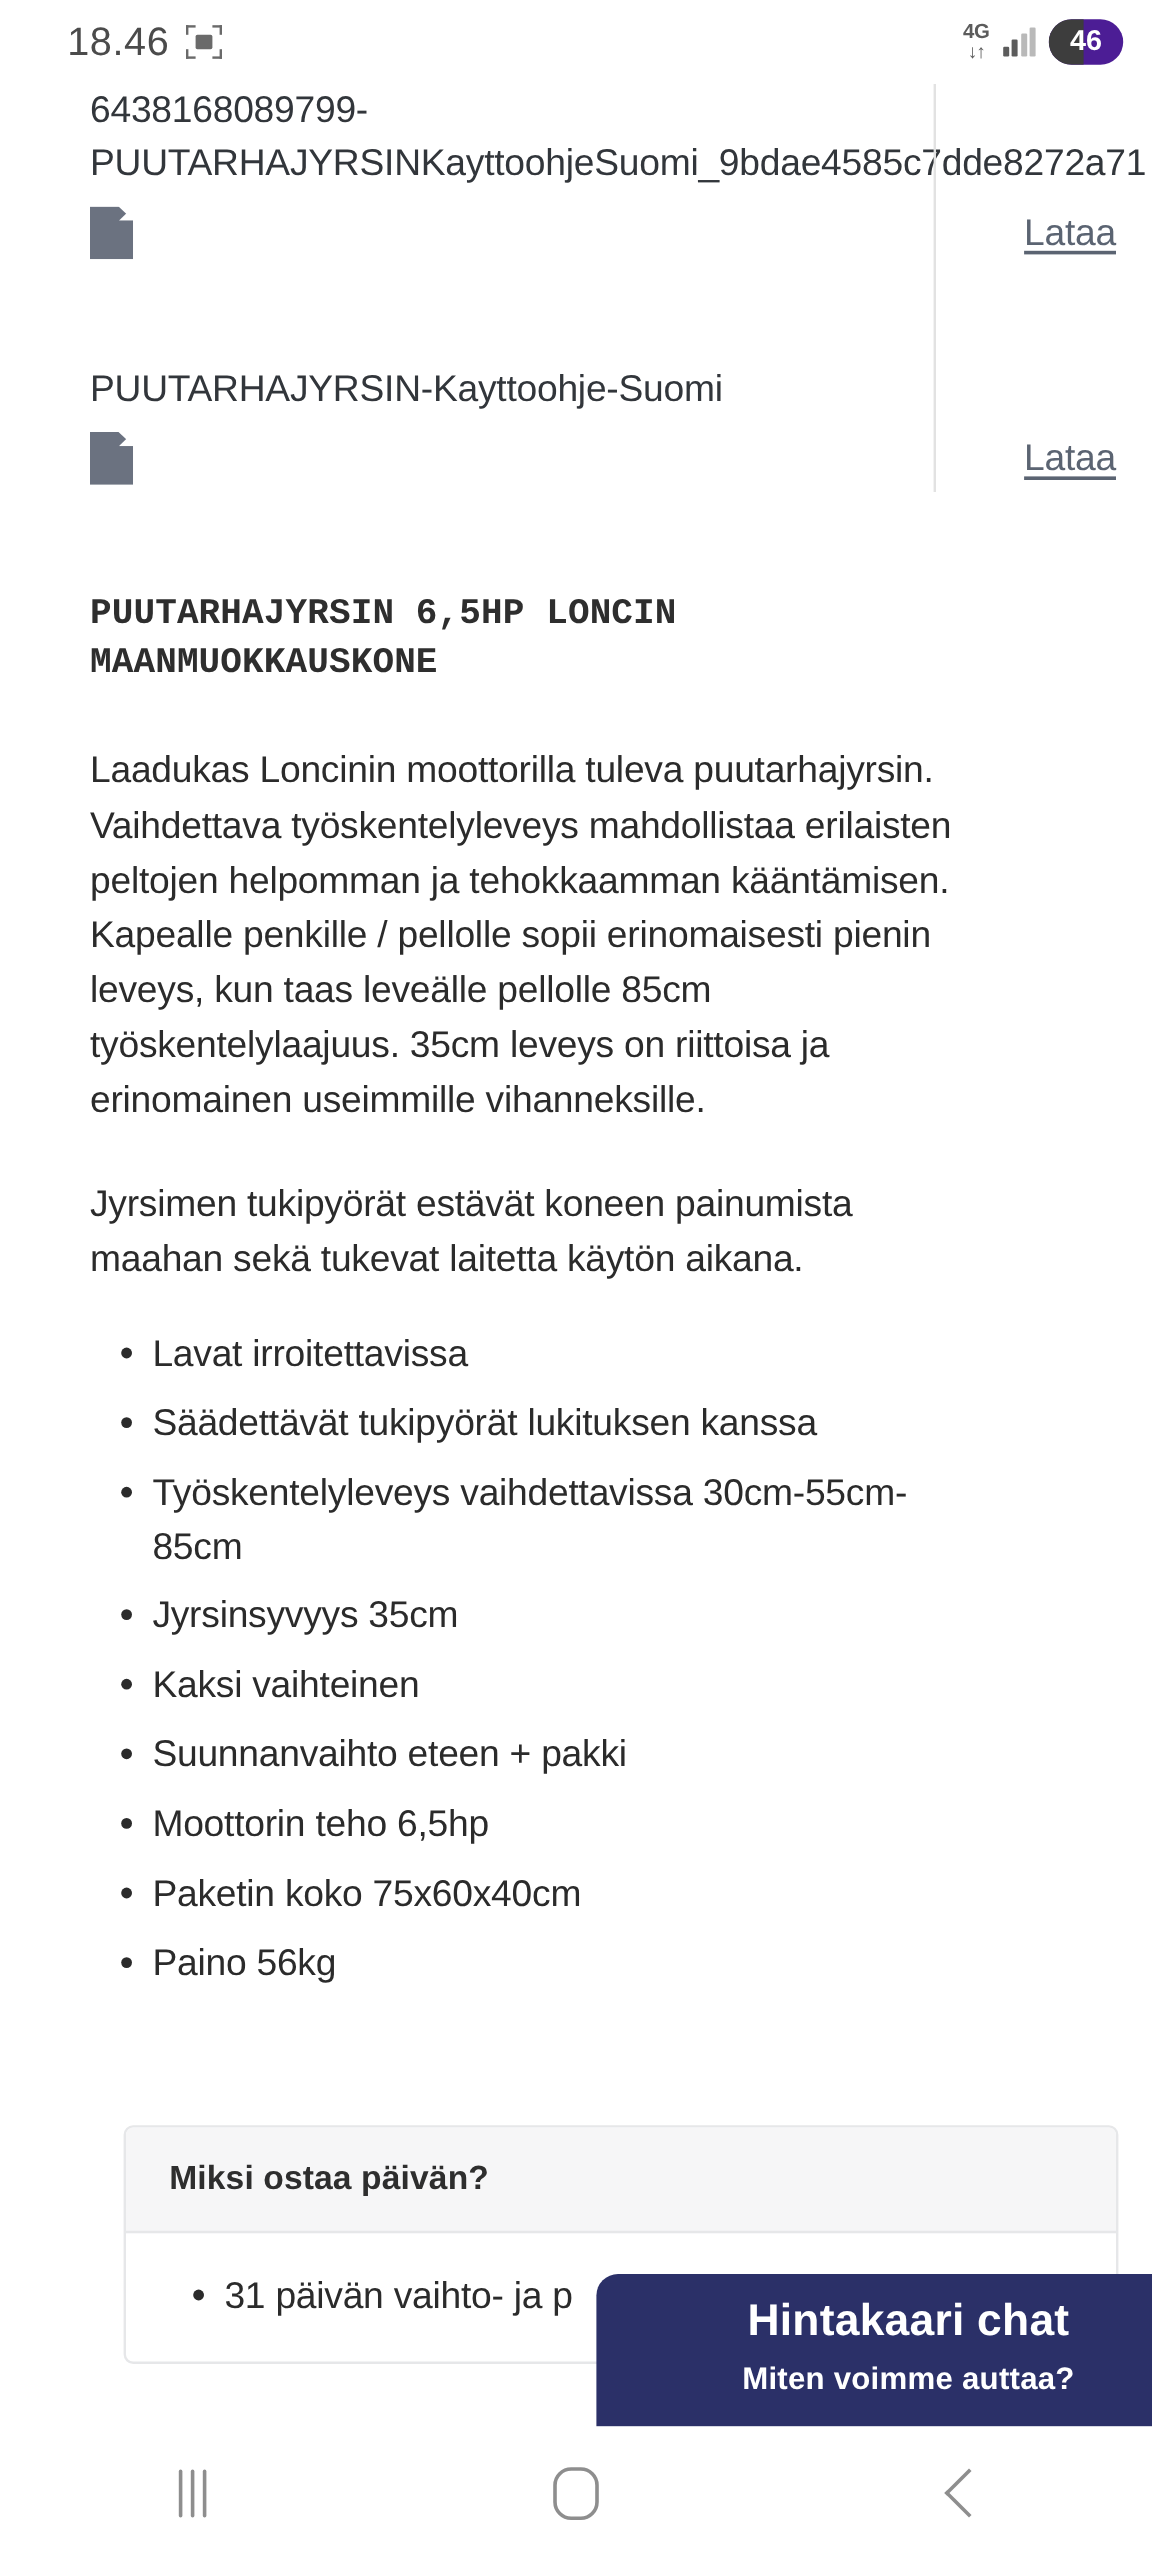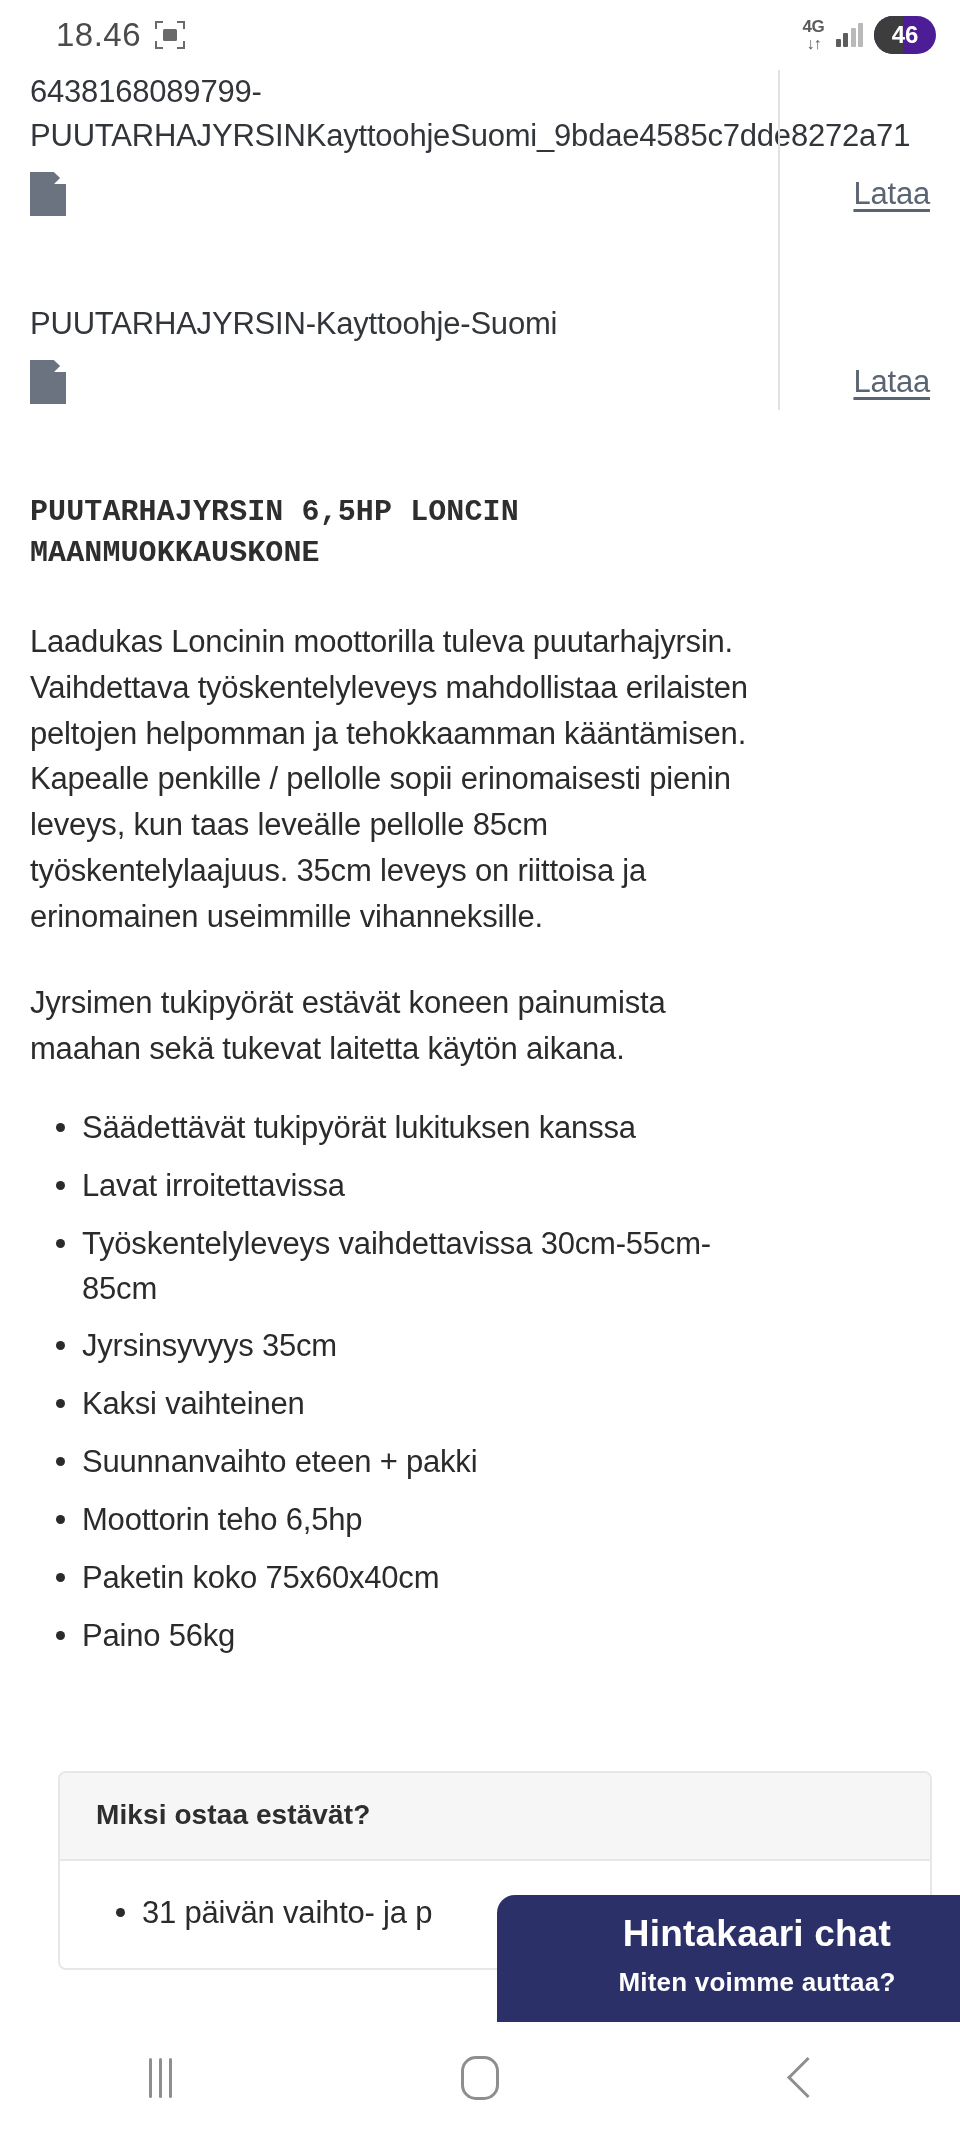--- a/index.html
+++ b/index.html
@@ -40,21 +40,21 @@
   .sig span:nth-child(3){ height:19px; background:#b9b9b9;}
   .sig span:nth-child(4){ height:24px; background:#b9b9b9;}
   .battery{
     width:62px; height:38px; border-radius:19px; background:#4c1d95;
     position:relative; overflow:hidden; display:flex; align-items:center; justify-content:center;
   }
   .battery .fill{ position:absolute; left:0; top:0; bottom:0; width:46%; background:#3d3d3d;}
   .battery .lvl{ position:relative; font-size:24px; font-weight:700; color:#ffffff;}
 
   
-  .page{ position:absolute; top:70px; left:0; width:960px; }
+  .page{ position:absolute; top:70px; left:0; width:960px;padding-left:45px; }
   .content{ padding:0 30px; }
 
   .divider-vline{
     position:absolute; left:778px; top:0px; width:2px; height:340px;
     background:#e2e2e2;
   }
 
   .filename{
     font-size:31px; color:#32363b; line-height:1.42; letter-spacing:-.2px;
     white-space:nowrap; font-weight:400;
@@ -225,35 +225,35 @@
 
     <div class="gap-44"></div>
 
     <p class="body-text">Laadukas Loncinin moottorilla tuleva puutarhajyrsin. Vaihdettava työskentelyleveys mahdollistaa erilaisten peltojen helpomman ja tehokkaamman kääntämisen. Kapealle penkille / pellolle sopii erinomaisesti pienin leveys, kun taas leveälle pellolle 85cm työskentelylaajuus. 35cm leveys on riittoisa ja erinomainen useimmille vihanneksille.</p>
 
     <div class="gap-40"></div>
 
     <p class="body-text">Jyrsimen tukipyörät estävät koneen painumista maahan sekä tukevat laitetta käytön aikana.</p>
 
     <ul class="spec-list">
+      <li>Lavat irroitettavissa</li>
       <li>Säädettävät tukipyörät lukituksen kanssa</li>
-      <li>Lavat irroitettavissa</li>
       <li>Työskentelyleveys vaihdettavissa 30cm-55cm-85cm</li>
       <li>Jyrsinsyvyys 35cm</li>
       <li>Kaksi vaihteinen</li>
       <li>Suunnanvaihto eteen + pakki</li>
       <li>Moottorin teho 6,5hp</li>
       <li>Paketin koko 75x60x40cm</li>
       <li>Paino 56kg</li>
     </ul>
   </div>
 
   <div class="why-card">
     <div class="why-head">
-      <h2>Miksi ostaa estävät?</h2>
+      <h2>Miksi ostaa päivän?</h2>
     </div>
     <div class="why-body">
       <ul>
         <li>31 päivän vaihto- ja p</li>
       </ul>
     </div>
   </div>
 </div>
 
 <div class="chat-widget">

